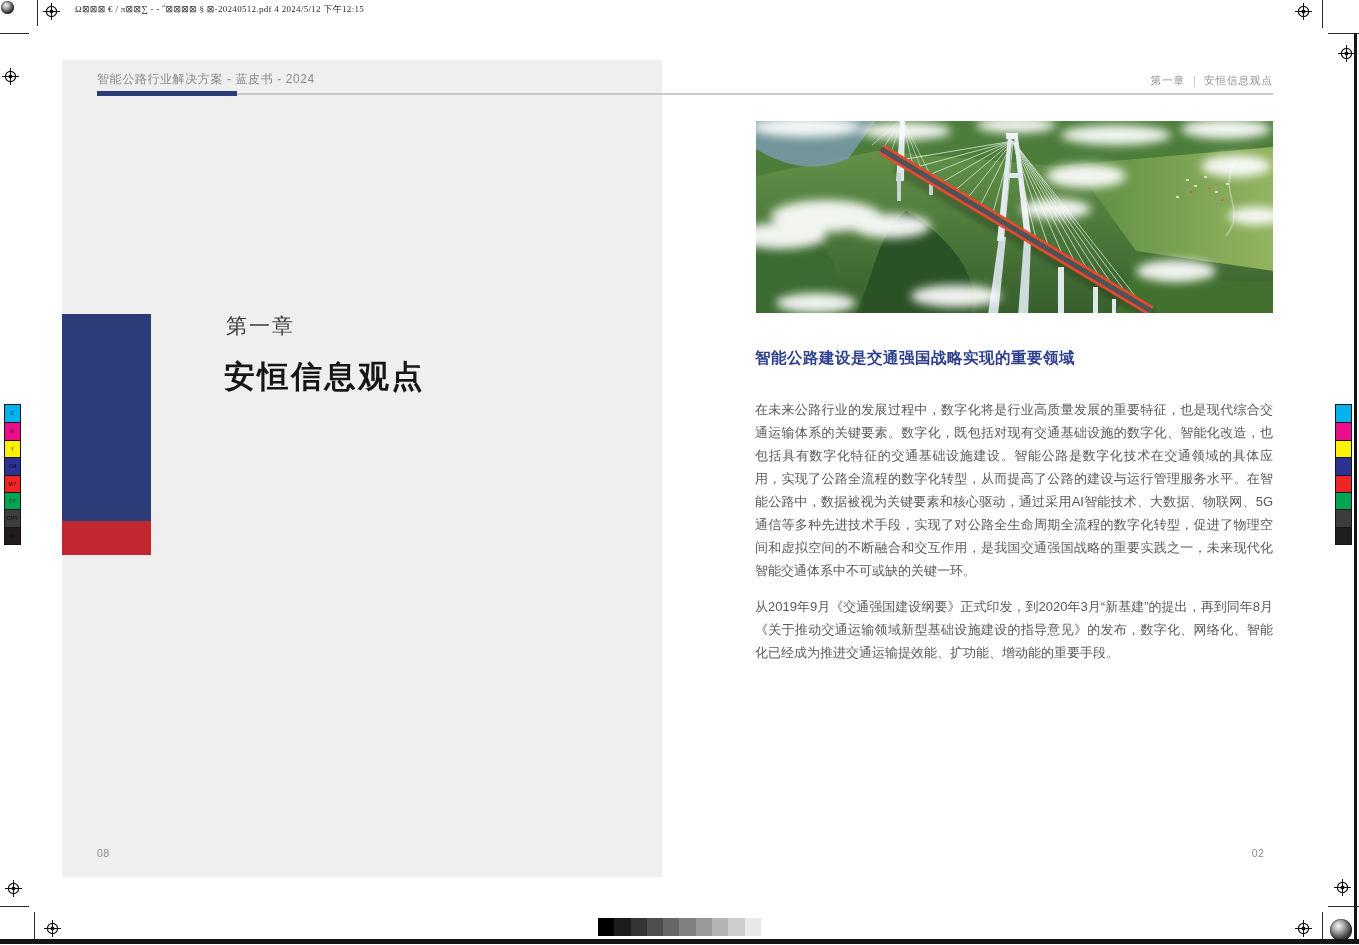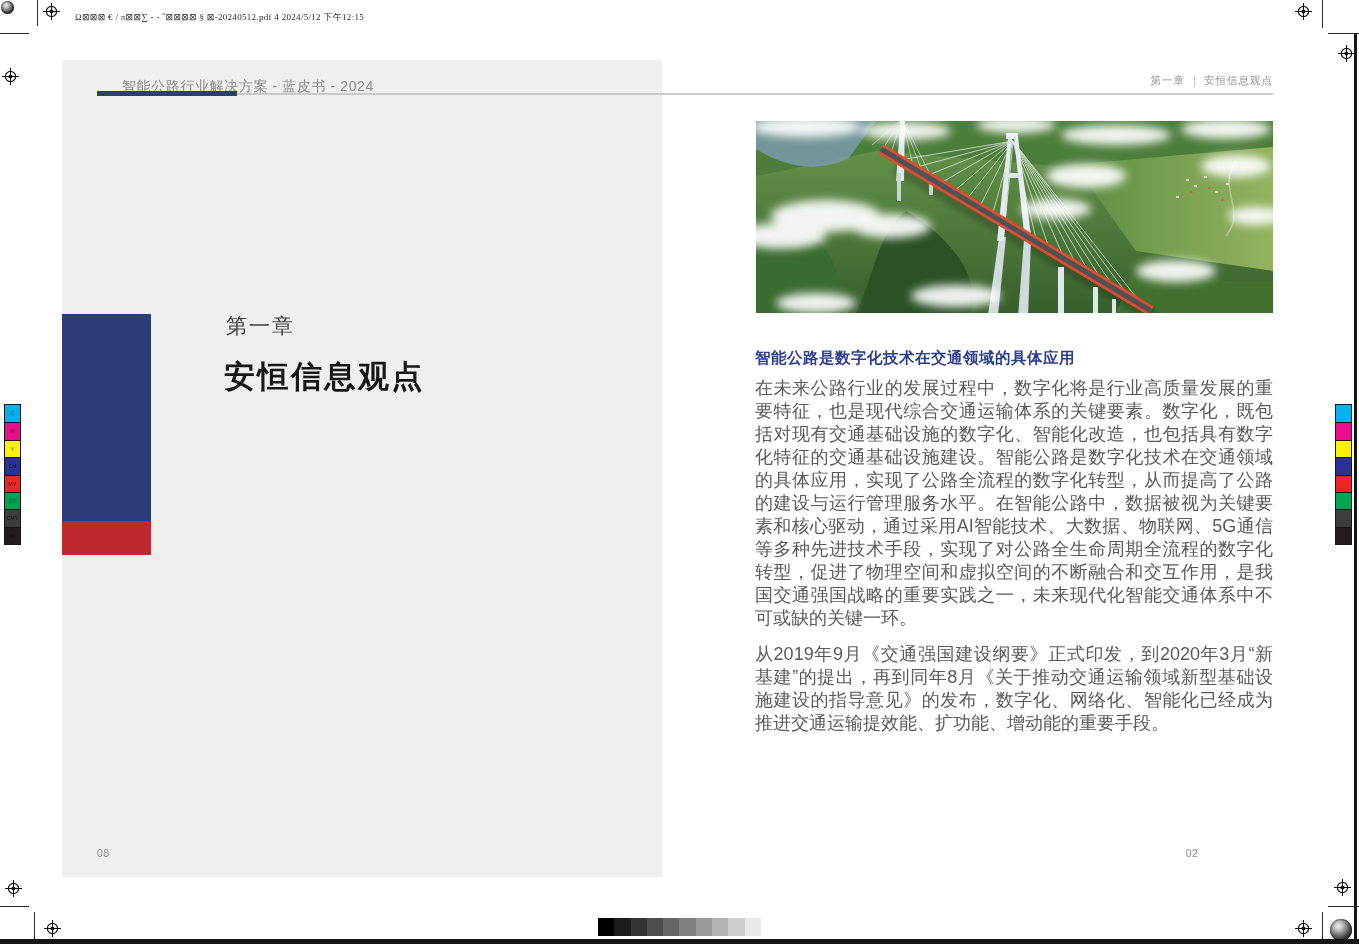--- a/index.html
+++ b/index.html
@@ -31,46 +31,46 @@
     font-weight:bold;letter-spacing:.2px;overflow:hidden;
   }
   .cb:first-child{border-top:none;}
   .gsbar{display:flex;}
   .gs{width:16.3px;height:18px;}
   .border-right-thick{background:#161616;}
   .border-bottom-thick{background:#161616;}
 
   
   .left-page{left:62px;top:60px;width:600px;height:817px;background:#efefef;}
-  .lp-header{left:97px;top:78px;font-size:14px;color:#8a8a8a;letter-spacing:.6px;margin-left:25px;}
+  .lp-header{left:97px;top:71px;font-size:12px;color:#8a8a8a;letter-spacing:.6px;}
   .spread-rule{left:97px;top:93px;width:1176px;height:1.5px;background:#c9c9c9;}
   .rule-accent{left:97px;top:91px;width:140px;height:5px;background:#2c3c78;}
   .chapter-block{left:62px;top:314px;width:89px;}
   .chapter-block .blk-blue{height:207px;background:#2c3c78;}
   .chapter-block .blk-red{height:34px;background:#c0272f;}
   .chapter-label{left:226px;top:312px;font-size:21px;color:#3c3c3c;letter-spacing:2px;}
   .chapter-title{left:224px;top:356px;font-size:31px;font-weight:bold;color:#161616;letter-spacing:2.5px;}
   .page-num{font-size:10.5px;color:#8d8d8d;letter-spacing:.5px;}
   .pn-left{left:97px;top:847px;}
-  .pn-right{left:1179px;top:847px;width:26px;text-align:center;}
+  .pn-right{left:1245px;top:847px;width:26px;text-align:center;}
 
   
   .rp-header{
     right:86px;top:74px;display:flex;align-items:center;
     font-size:10.5px;color:#8f8f8f;letter-spacing:1px;
   }
   .rp-header .vsep{width:1px;height:11px;background:#c9c9c9;margin:0 9px;}
   .bridge{left:756px;top:121px;width:517px;height:192px;overflow:hidden;}
   .section-heading{
     left:755px;top:348px;width:518px;
     font-size:15.5px;font-weight:bold;color:#2c3e8e;letter-spacing:.5px;
   }
   .body-copy{
-    left:755px;top:377px;width:518px;
-    font-size:18px;line-height:23px;color:#5a5a5a;
+    left:755px;top:398px;width:518px;
+    font-size:13px;line-height:23px;color:#5a5a5a;
     text-align:justify;
   }
   .body-copy p{margin:0 0 13px 0;}
   .body-copy p.no-gap{margin-bottom:0;}
 </style>
 </head>
 <body>
 
 <svg width="0" height="0" style="position:absolute">
   <defs>
@@ -116,21 +116,21 @@
 <div class="abs trim" style="left:1322px;top:0;width:1px;height:28px"></div>
 <div class="abs trim" style="left:1328px;top:33px;width:31px;height:1px"></div>
 <div class="abs trim" style="left:0;top:906px;width:29px;height:1px"></div>
 <div class="abs trim" style="left:34px;top:912px;width:1px;height:27px"></div>
 <div class="abs trim" style="left:1328px;top:906px;width:31px;height:1px"></div>
 <div class="abs trim" style="left:1322px;top:912px;width:1px;height:27px"></div>
 
 <div class="abs border-right-thick" style="left:1354px;top:33px;width:2.5px;height:910px"></div>
 <div class="abs border-bottom-thick" style="left:0;top:939px;width:1359px;height:4.5px"></div>
 
-<div class="abs slug" style="left:75px;top:11px">Ω⊠⊠⊠ € / π⊠⊠∑ - - ˝⊠⊠⊠⊠ § ⊠-20240512.pdf 4 2024/5/12 下午12:15</div>
+<div class="abs slug" style="left:75px;top:3px">Ω⊠⊠⊠ € / π⊠⊠∑ - - ˝⊠⊠⊠⊠ § ⊠-20240512.pdf 4 2024/5/12 下午12:15</div>
 
 <div class="abs cbar" style="left:4px;top:404px">
     <div class="cb" style="background: rgb(0, 179, 239);">C</div>
     <div class="cb" style="background: rgb(236, 13, 141);">M</div>
     <div class="cb" style="background: rgb(255, 241, 1);">Y</div>
     <div class="cb" style="background: rgb(43, 50, 146);">CM</div>
     <div class="cb" style="background: rgb(238, 37, 36);">MY</div>
     <div class="cb" style="background: rgb(0, 165, 83);">CY</div>
     <div class="cb" style="background: rgb(61, 61, 61);">CMY</div>
     <div class="cb" style="background: rgb(33, 29, 30);">K</div>
@@ -281,20 +281,20 @@
         <ellipse cx="300" cy="88" rx="35" ry="10"></ellipse>
     <ellipse cx="480" cy="45" rx="35" ry="11"></ellipse>
         <ellipse cx="500" cy="95" rx="28" ry="9"></ellipse>
     <ellipse cx="420" cy="150" rx="40" ry="11"></ellipse>
         <ellipse cx="200" cy="175" rx="45" ry="11"></ellipse>
     <ellipse cx="60" cy="182" rx="40" ry="10"></ellipse>
   </g>
 </svg>
 </div>
 
-<div class="abs section-heading">智能公路是数字化技术在交通领域的具体应用</div>
+<div class="abs section-heading">智能公路建设是交通强国战略实现的重要领域</div>
 
 <div class="abs body-copy">
   <p>在未来公路行业的发展过程中，数字化将是行业高质量发展的重要特征，也是现代综合交通运输体系的关键要素。数字化，既包括对现有交通基础设施的数字化、智能化改造，也包括具有数字化特征的交通基础设施建设。智能公路是数字化技术在交通领域的具体应用，实现了公路全流程的数字化转型，从而提高了公路的建设与运行管理服务水平。在智能公路中，数据被视为关键要素和核心驱动，通过采用AI智能技术、大数据、物联网、5G通信等多种先进技术手段，实现了对公路全生命周期全流程的数字化转型，促进了物理空间和虚拟空间的不断融合和交互作用，是我国交通强国战略的重要实践之一，未来现代化智能交通体系中不可或缺的关键一环。</p>
   <p class="no-gap">从2019年9月《交通强国建设纲要》正式印发，到2020年3月“新基建”的提出，再到同年8月《关于推动交通运输领域新型基础设施建设的指导意见》的发布，数字化、网络化、智能化已经成为推进交通运输提效能、扩功能、增动能的重要手段。</p>
 </div>
 
 <div class="abs page-num pn-right">02</div>
 
 </body></html>

